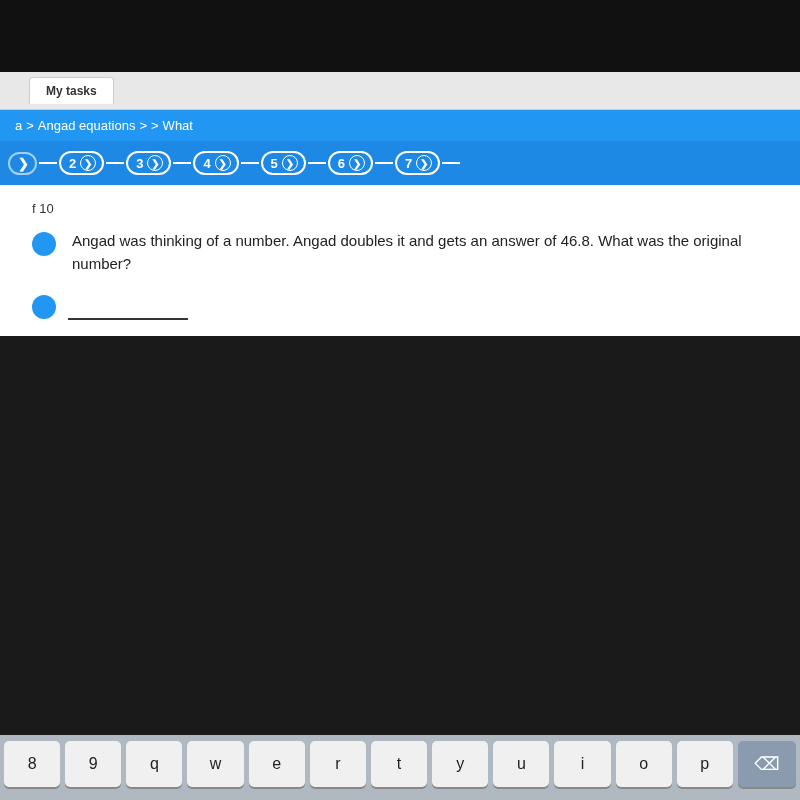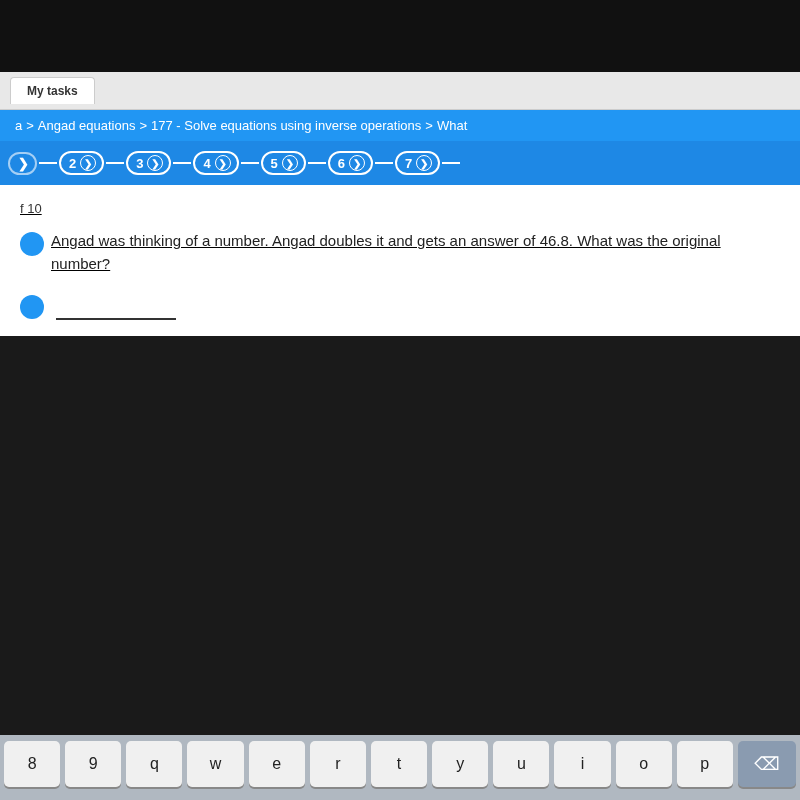--- a/index.html
+++ b/index.html
@@ -36,20 +36,21 @@
 
     .tab-item {
       background: #fff;
       border: 1px solid #ccc;
       border-bottom: none;
       padding: 6px 16px;
       font-size: 12px;
       color: #333;
       margin-right: 4px;
       border-radius: 4px 4px 0 0;
+      margin-left: 19px;
     }
 
     .tab-item.active {
       background: #fff;
       font-weight: bold;
     }
 
     
     .breadcrumb-bar {
       width: 100%;
@@ -112,35 +113,34 @@
       height: 16px;
       display: flex;
       align-items: center;
       justify-content: center;
     }
 
     
     .main-content {
       width: 100%;
       background: #fff;
-      padding: 16px 20px;
+      padding: 16px 32px;
       flex: 1;
-      text-decoration: underline;
     }
 
     .question-count {
       font-size: 13px;
       color: #333;
       margin-bottom: 14px;
     }
 
     .question-block {
       display: flex;
       align-items: flex-start;
-      gap: 7px;
+      gap: 16px;
       margin-bottom: 18px;
     }
 
     .question-icon {
       width: 24px;
       height: 24px;
       border-radius: 50%;
       background: #2196f3;
       flex-shrink: 0;
       margin-top: 2px;
@@ -233,21 +233,20 @@
       <span>My tasks</span>
     </div>
   </div>
 </div>
 
 <div class="breadcrumb-bar">
   <span>a</span>
   <span> &gt; </span>
   <span>Angad equations</span>
   <span> &gt; </span>
-  <span>177 - Solve equations using inverse operations</span>
   <span> &gt; </span>
   <span>What</span>
 </div>
 
 <div class="step-nav">
 
   <div class="step-group">
     <div class="step-num-arrow" style="border-color: rgba(255,255,255,0.6);">
       <span>❯</span>
     </div>

